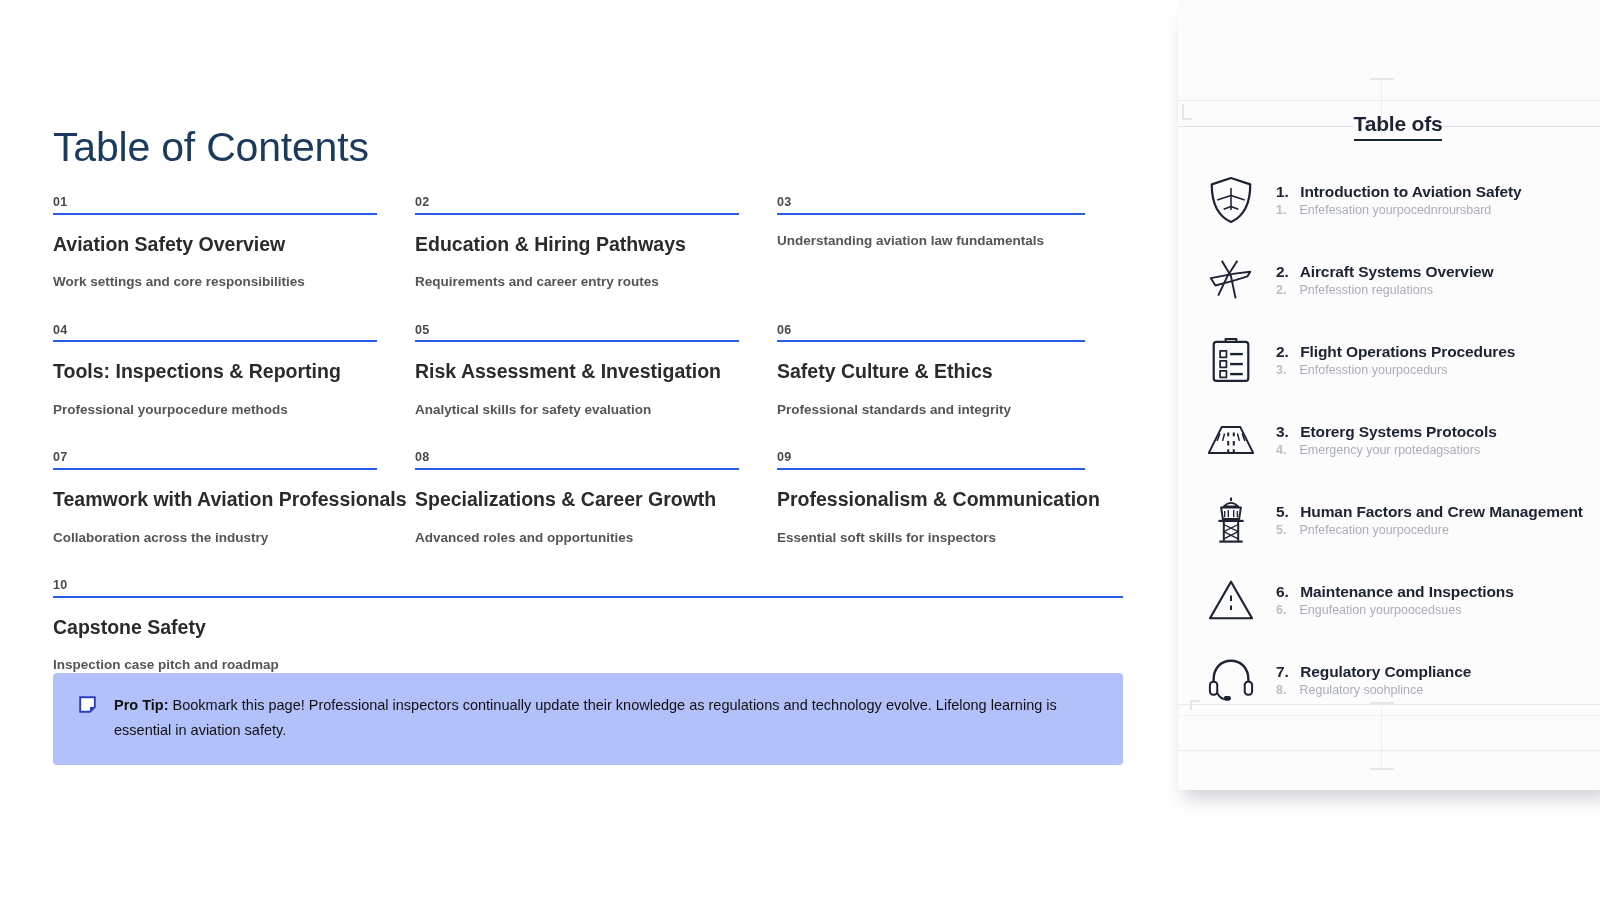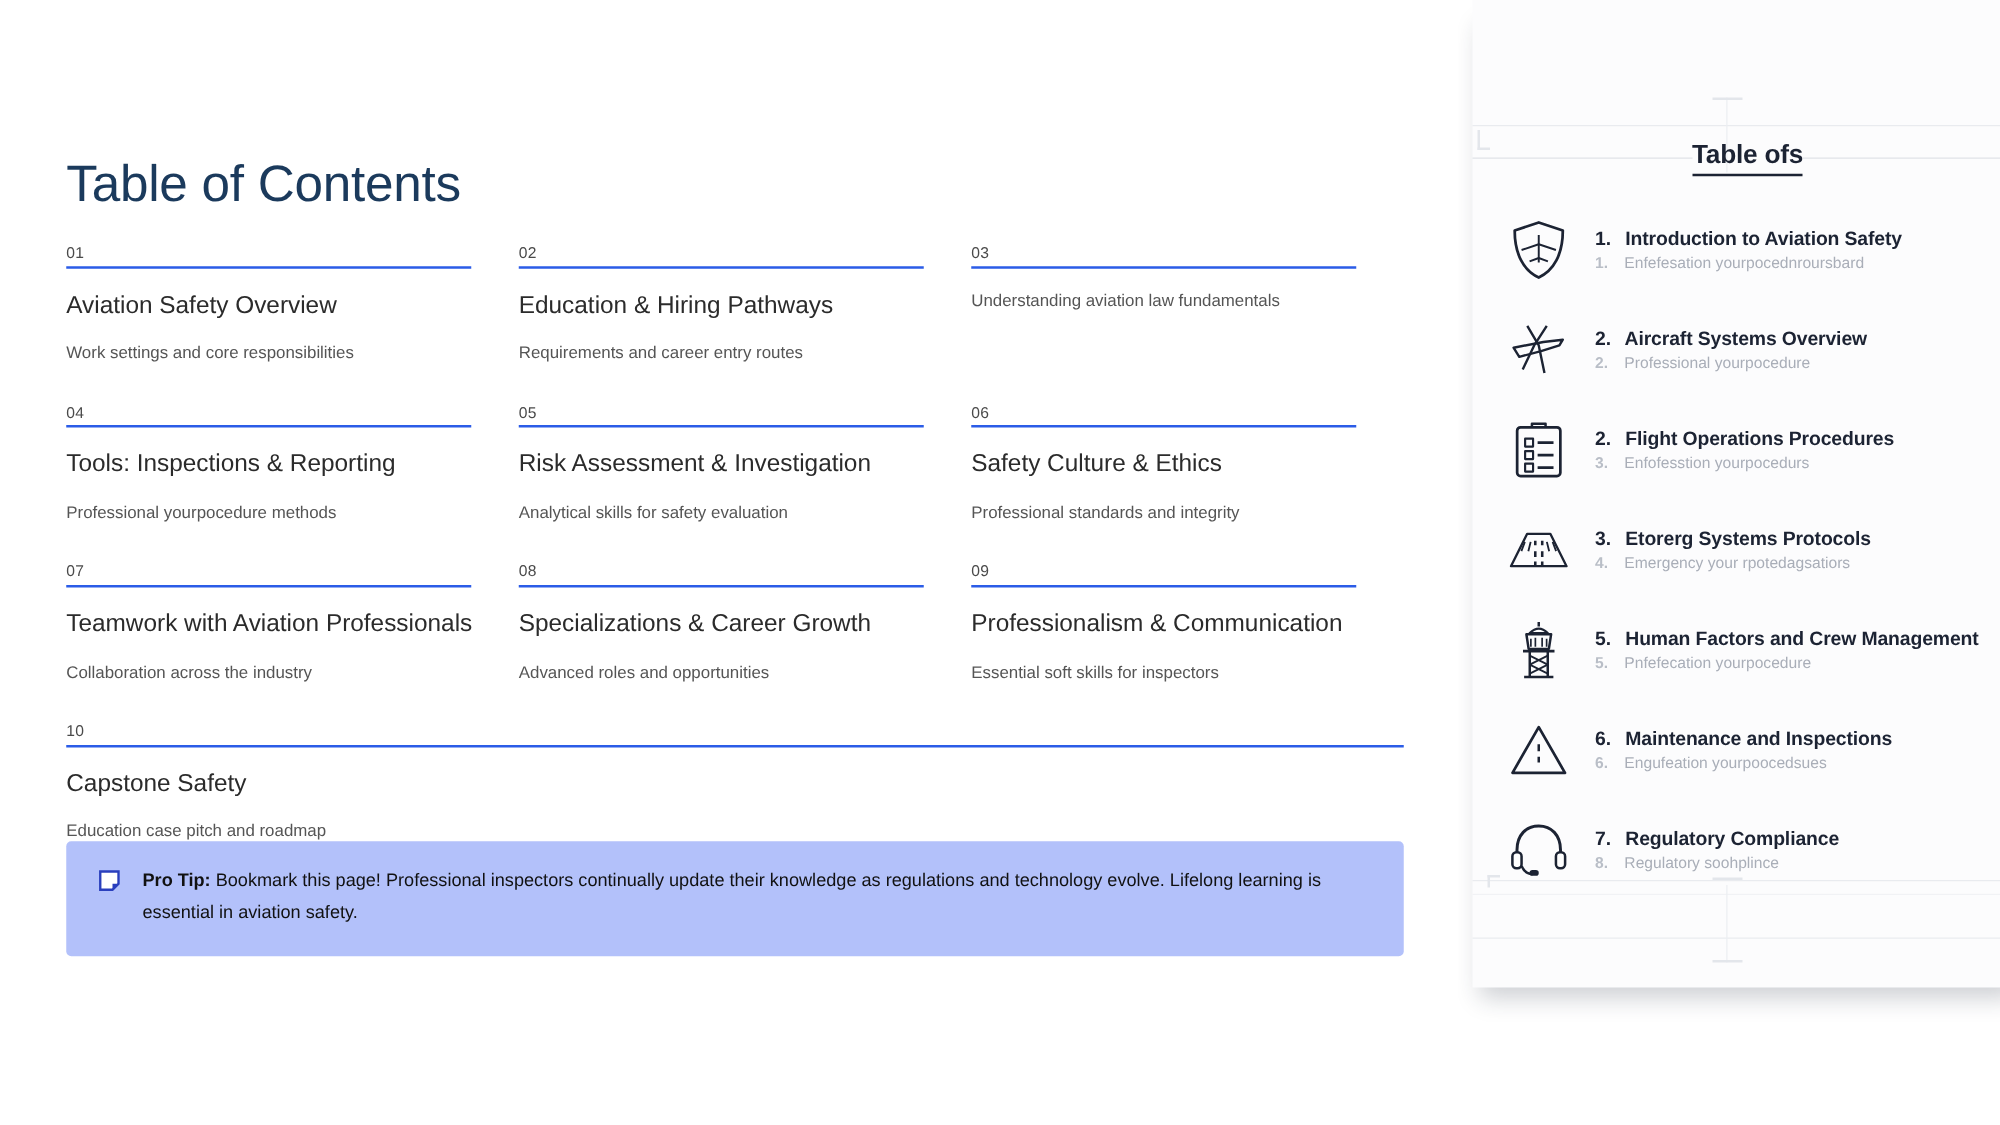--- a/index.html
+++ b/index.html
@@ -31,21 +31,21 @@
 
   #toc-grid {
     position:absolute;
     left:53px; top:196px;
     width:1070px;
     display:grid;
     grid-template-columns: 362px 362px 346px;
     grid-auto-rows: auto;
     row-gap:0px;
   }
-  .toc-cell { padding-right:38px; padding-bottom:33px; }
+  .toc-cell { padding-right:38px; padding-bottom:33px;font-weight:bold; }
   .toc-cell.wide { grid-column: 1 / span 3; padding-right:0; }
 
   .toc-num {
     font-size:12.5px;
     color:#4a4a4a;
     line-height:1.1;
     padding-bottom:3px;
     letter-spacing:0.2px;
   }
   .toc-rule {
@@ -233,21 +233,21 @@
       <div class="toc-num">09</div>
       <div class="toc-rule"></div>
       <div class="toc-title">Professionalism &amp; Communication</div>
       <div class="toc-desc">Essential soft skills for inspectors</div>
     </div>
 
     <div class="toc-cell wide">
       <div class="toc-num">10</div>
       <div class="toc-rule"></div>
       <div class="toc-title">Capstone Safety</div>
-      <div class="toc-desc">Education case pitch and roadmap</div>
+      <div class="toc-desc">Inspection case pitch and roadmap</div>
     </div>
 
   </div>
 
   <div id="pro-tip">
     <span class="note-icon">
       <svg viewBox="0 0 17 17" width="17" height="17" aria-hidden="true">
         <path d="M1.2 1.2 H15.8 V11.0 L11.0 15.8 H1.2 Z" fill="#ffffff" stroke="#2a3fbd" stroke-width="1.9" stroke-linejoin="miter"></path>
         <path d="M11.0 15.8 V11.0 H15.8 Z" fill="#2a3fbd"></path>
       </svg>
@@ -294,21 +294,21 @@
       <div class="p-item">
         <span class="p-ico">
           <svg viewBox="0 0 52 48" width="48" height="44" fill="none" stroke="#1c2333" stroke-width="2.1" stroke-linejoin="round">
             <path d="M4 22 L30 17 L47 15 L44 20 L28 25 L9 30 Z"></path>
             <path d="M16 3 L26 20 L31 44"></path>
             <path d="M33 3 L22 20 L12 41"></path>
           </svg>
         </span>
         <span class="p-txt">
           <span class="p-row1"><span class="p-n">2.</span> <span>Aircraft Systems Overview</span></span>
-          <span class="p-row2" style="display:block;"><span class="p-n">2.</span> <span>Professional yourpocedure</span></span>
+          <span class="p-row2" style="display:block;"><span class="p-n">2.</span> <span>Pnfefesstion regulations</span></span>
         </span>
       </div>
 
       <div class="p-item">
         <span class="p-ico">
           <svg viewBox="0 0 44 52" width="40" height="48" fill="none" stroke="#1c2333" stroke-width="2.4" stroke-linejoin="round">
             <rect x="3" y="6" width="38" height="43" rx="3"></rect>
             <path d="M16 6 V3 H28 V6" stroke-width="2.2"></path>
             <rect x="10" y="16" width="7" height="7" stroke-width="1.9"></rect>
             <rect x="10" y="27" width="7" height="7" stroke-width="1.9"></rect>

